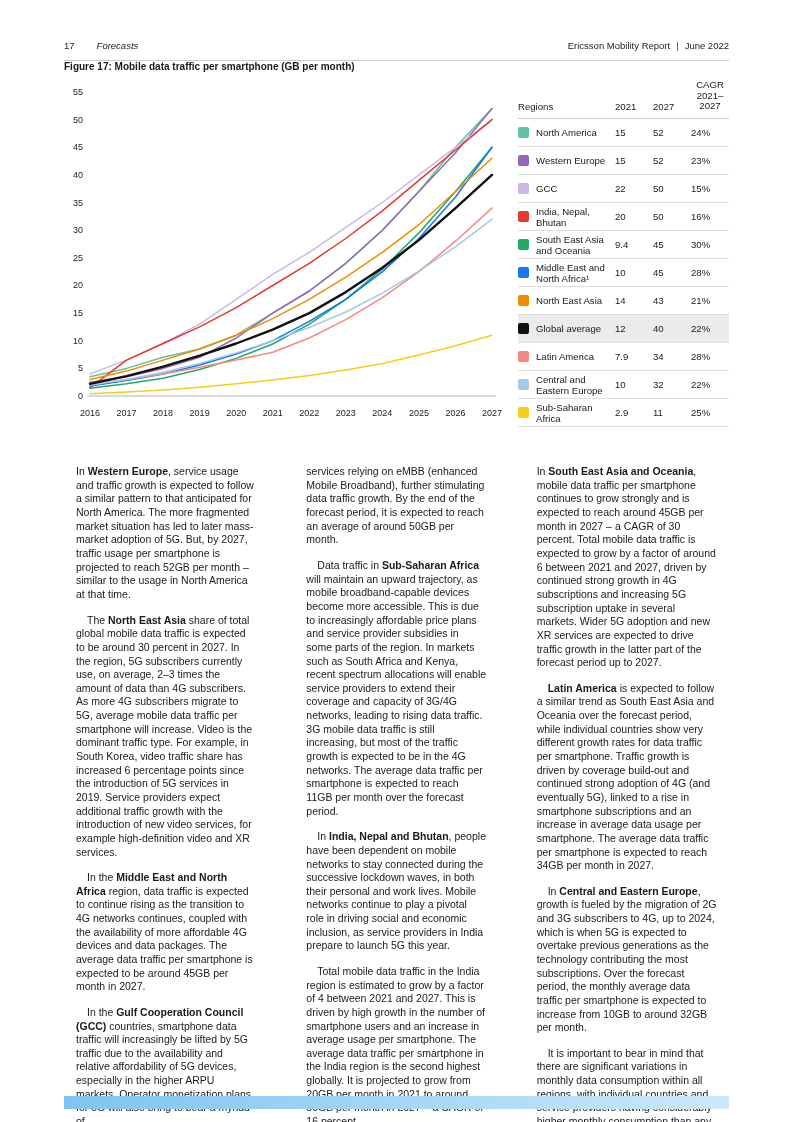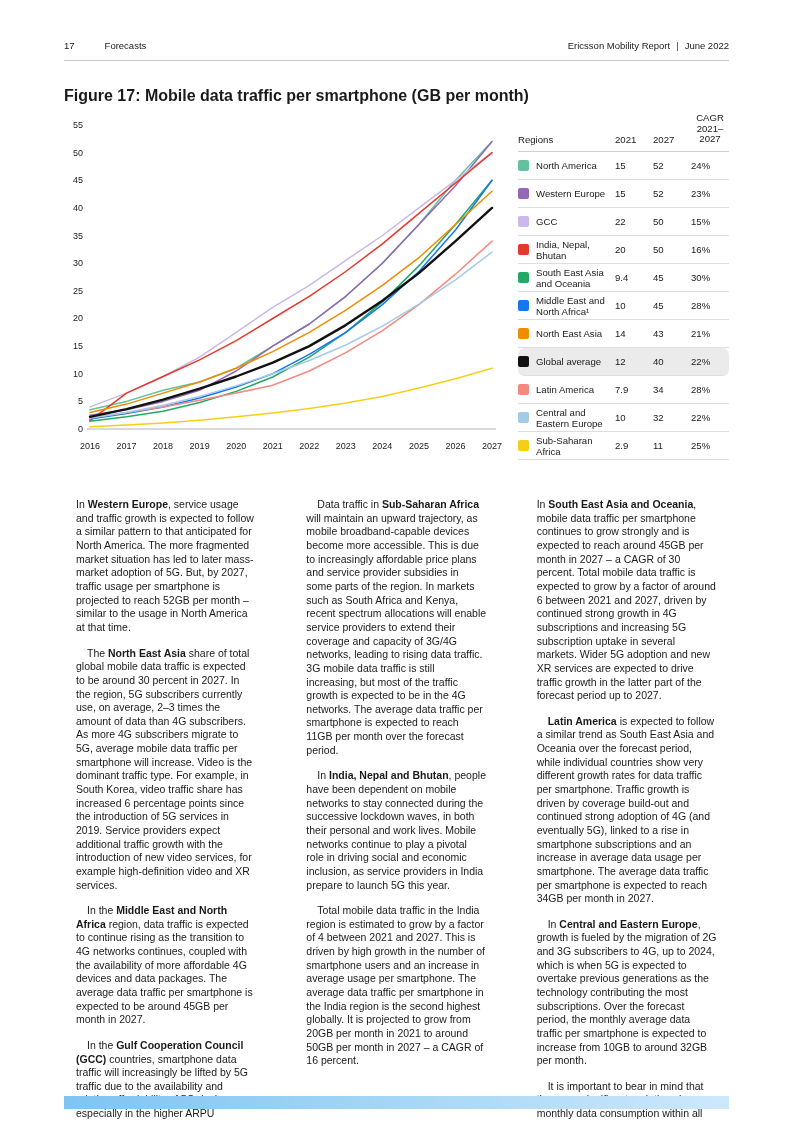--- a/index.html
+++ b/index.html
@@ -4,40 +4,40 @@
 <style>
   * { margin:0; padding:0; box-sizing:border-box; }
   html,body { background:#ffffff; }
   .page {
     position:relative; width:793px; height:1122px; background:#fff;
     font-family:"Liberation Sans", sans-serif; color:#1a1a1a;
     padding:40px 64px 0 64px; overflow:hidden;
   }
   
   .topbar { display:flex; align-items:baseline; font-size:9.5px; color:#1a1a1a; }
-  .topbar .section { margin-left:30px; }
+  .topbar .section { margin-left:22px;font-style:italic; }
   .topbar .spacer { flex:1; }
   .topbar .sep { margin:0 6px; color:#444; }
   .rule { border-top:1px solid #c9c9c9; margin-top:9px; }
   
-  .figure-title { font-weight:bold; font-size:16px; margin-top:26px; }
+  .figure-title { font-weight:bold; font-size:10px; }
   .figure-row { display:flex; margin-top:8px; }
   .chart-wrap { width:440px; flex:0 0 440px; }
   .chart-wrap svg { display:block; }
   .tick { font-size:9px; fill:#222; font-family:"Liberation Sans", sans-serif; }
   .ylab { text-anchor:end; }
   .xlab { text-anchor:middle; }
   
   .legend-table { flex:1; margin-left:14px; font-size:9.6px; }
   .lt-header { display:flex; align-items:flex-end; padding-bottom:6px; border-bottom:1px solid #cfcfcf; }
   .lt-header .h-region { flex:1; }
   .lt-col { width:38px; }
   .lt-col.cagr { width:38px; white-space:pre-line; line-height:1.12;text-align:center; }
   .lt-row { display:flex; align-items:center; min-height:28px; border-bottom:1px solid #dedede; padding:2px 0;justify-content:center; }
-  .lt-row.highlight { background:#ebebeb;border-radius:7px; }
+  .lt-row.highlight { background:#ebebeb; }
   .swatch { width:11px; height:11px; border-radius:2px; flex:0 0 11px; margin-right:7px; }
   .lt-name { flex:1; line-height:1.15; padding-right:4px; }
   .lt-v { width:38px; }
   
   .columns { display:flex; gap:26px; margin-top:26px; }
   .body-col { flex:1; font-size:10.5px; line-height:1.3; color:#1a1a1a; }
   .para { margin:12px; }
   .para.indent { text-indent:11px; }
   .bold { font-weight:bold; }
   
@@ -196,20 +196,21 @@
   </div>
 
   <div class="columns">
     <div class="body-col">
         <p class="para"><span>In </span><span class="bold">Western Europe</span><span>, service usage and traffic growth is expected to follow a similar pattern to that anticipated for North America. The more fragmented market situation has led to later mass-market adoption of 5G. But, by 2027, traffic usage per smartphone is projected to reach 52GB per month – similar to the usage in North America at that time.</span></p>
         <p class="para indent"><span>The </span><span class="bold">North East Asia</span><span> share of total global mobile data traffic is expected to be around 30 percent in 2027. In the region, 5G subscribers currently use, on average, 2–3 times the amount of data than 4G subscribers. As more 4G subscribers migrate to 5G, average mobile data traffic per smartphone will increase. Video is the dominant traffic type. For example, in South Korea, video traffic share has increased 6 percentage points since the introduction of 5G services in 2019. Service providers expect additional traffic growth with the introduction of new video services, for example high-definition video and XR services.</span></p>
         <p class="para indent"><span>In the </span><span class="bold">Middle East and North Africa</span><span> region, data traffic is expected to continue rising as the transition to 4G networks continues, coupled with the availability of more affordable 4G devices and data packages. The average data traffic per smartphone is expected to be around 45GB per month in 2027.</span></p>
         <p class="para indent"><span>In the </span><span class="bold">Gulf Cooperation Council (GCC)</span><span> countries, smartphone data traffic will increasingly be lifted by 5G traffic due to the availability and relative affordability of 5G devices, especially in the higher ARPU markets. Operator monetization plans for 5G will also bring to bear a myriad of</span></p>
       </div>
     <div class="body-col">
+        <p class="para"><span>services relying on eMBB (enhanced Mobile Broadband), further stimulating data traffic growth. By the end of the forecast period, it is expected to reach an average of around 50GB per month.</span></p>
         <p class="para indent"><span>Data traffic in </span><span class="bold">Sub-Saharan Africa</span><span> will maintain an upward trajectory, as mobile broadband-capable devices become more accessible. This is due to increasingly affordable price plans and service provider subsidies in some parts of the region. In markets such as South Africa and Kenya, recent spectrum allocations will enable service providers to extend their coverage and capacity of 3G/4G networks, leading to rising data traffic. 3G mobile data traffic is still increasing, but most of the traffic growth is expected to be in the 4G networks. The average data traffic per smartphone is expected to reach 11GB per month over the forecast period.</span></p>
         <p class="para indent"><span>In </span><span class="bold">India, Nepal and Bhutan</span><span>, people have been dependent on mobile networks to stay connected during the successive lockdown waves, in both their personal and work lives. Mobile networks continue to play a pivotal role in driving social and economic inclusion, as service providers in India prepare to launch 5G this year.</span></p>
         <p class="para indent"><span>Total mobile data traffic in the India region is estimated to grow by a factor of 4 between 2021 and 2027. This is driven by high growth in the number of smartphone users and an increase in average usage per smartphone. The average data traffic per smartphone in the India region is the second highest globally. It is projected to grow from 20GB per month in 2021 to around 50GB per month in 2027 – a CAGR of 16 percent.</span></p>
       </div>
     <div class="body-col">
         <p class="para"><span>In </span><span class="bold">South East Asia and Oceania</span><span>, mobile data traffic per smartphone continues to grow strongly and is expected to reach around 45GB per month in 2027 – a CAGR of 30 percent. Total mobile data traffic is expected to grow by a factor of around 6 between 2021 and 2027, driven by continued strong growth in 4G subscriptions and increasing 5G subscription uptake in several markets. Wider 5G adoption and new XR services are expected to drive traffic growth in the latter part of the forecast period up to 2027.</span></p>
         <p class="para indent"><span class="bold">Latin America</span><span> is expected to follow a similar trend as South East Asia and Oceania over the forecast period, while individual countries show very different growth rates for data traffic per smartphone. Traffic growth is driven by coverage build-out and continued strong adoption of 4G (and eventually 5G), linked to a rise in smartphone subscriptions and an increase in average data usage per smartphone. The average data traffic per smartphone is expected to reach 34GB per month in 2027.</span></p>
         <p class="para indent"><span>In </span><span class="bold">Central and Eastern Europe</span><span>, growth is fueled by the migration of 2G and 3G subscribers to 4G, up to 2024, which is when 5G is expected to overtake previous generations as the technology contributing the most subscriptions. Over the forecast period, the monthly average data traffic per smartphone is expected to increase from 10GB to around 32GB per month.</span></p>
         <p class="para indent"><span>It is important to bear in mind that there are significant variations in monthly data consumption within all regions, with individual countries and service providers having considerably higher monthly consumption than any regional averages.</span></p>
       </div>

